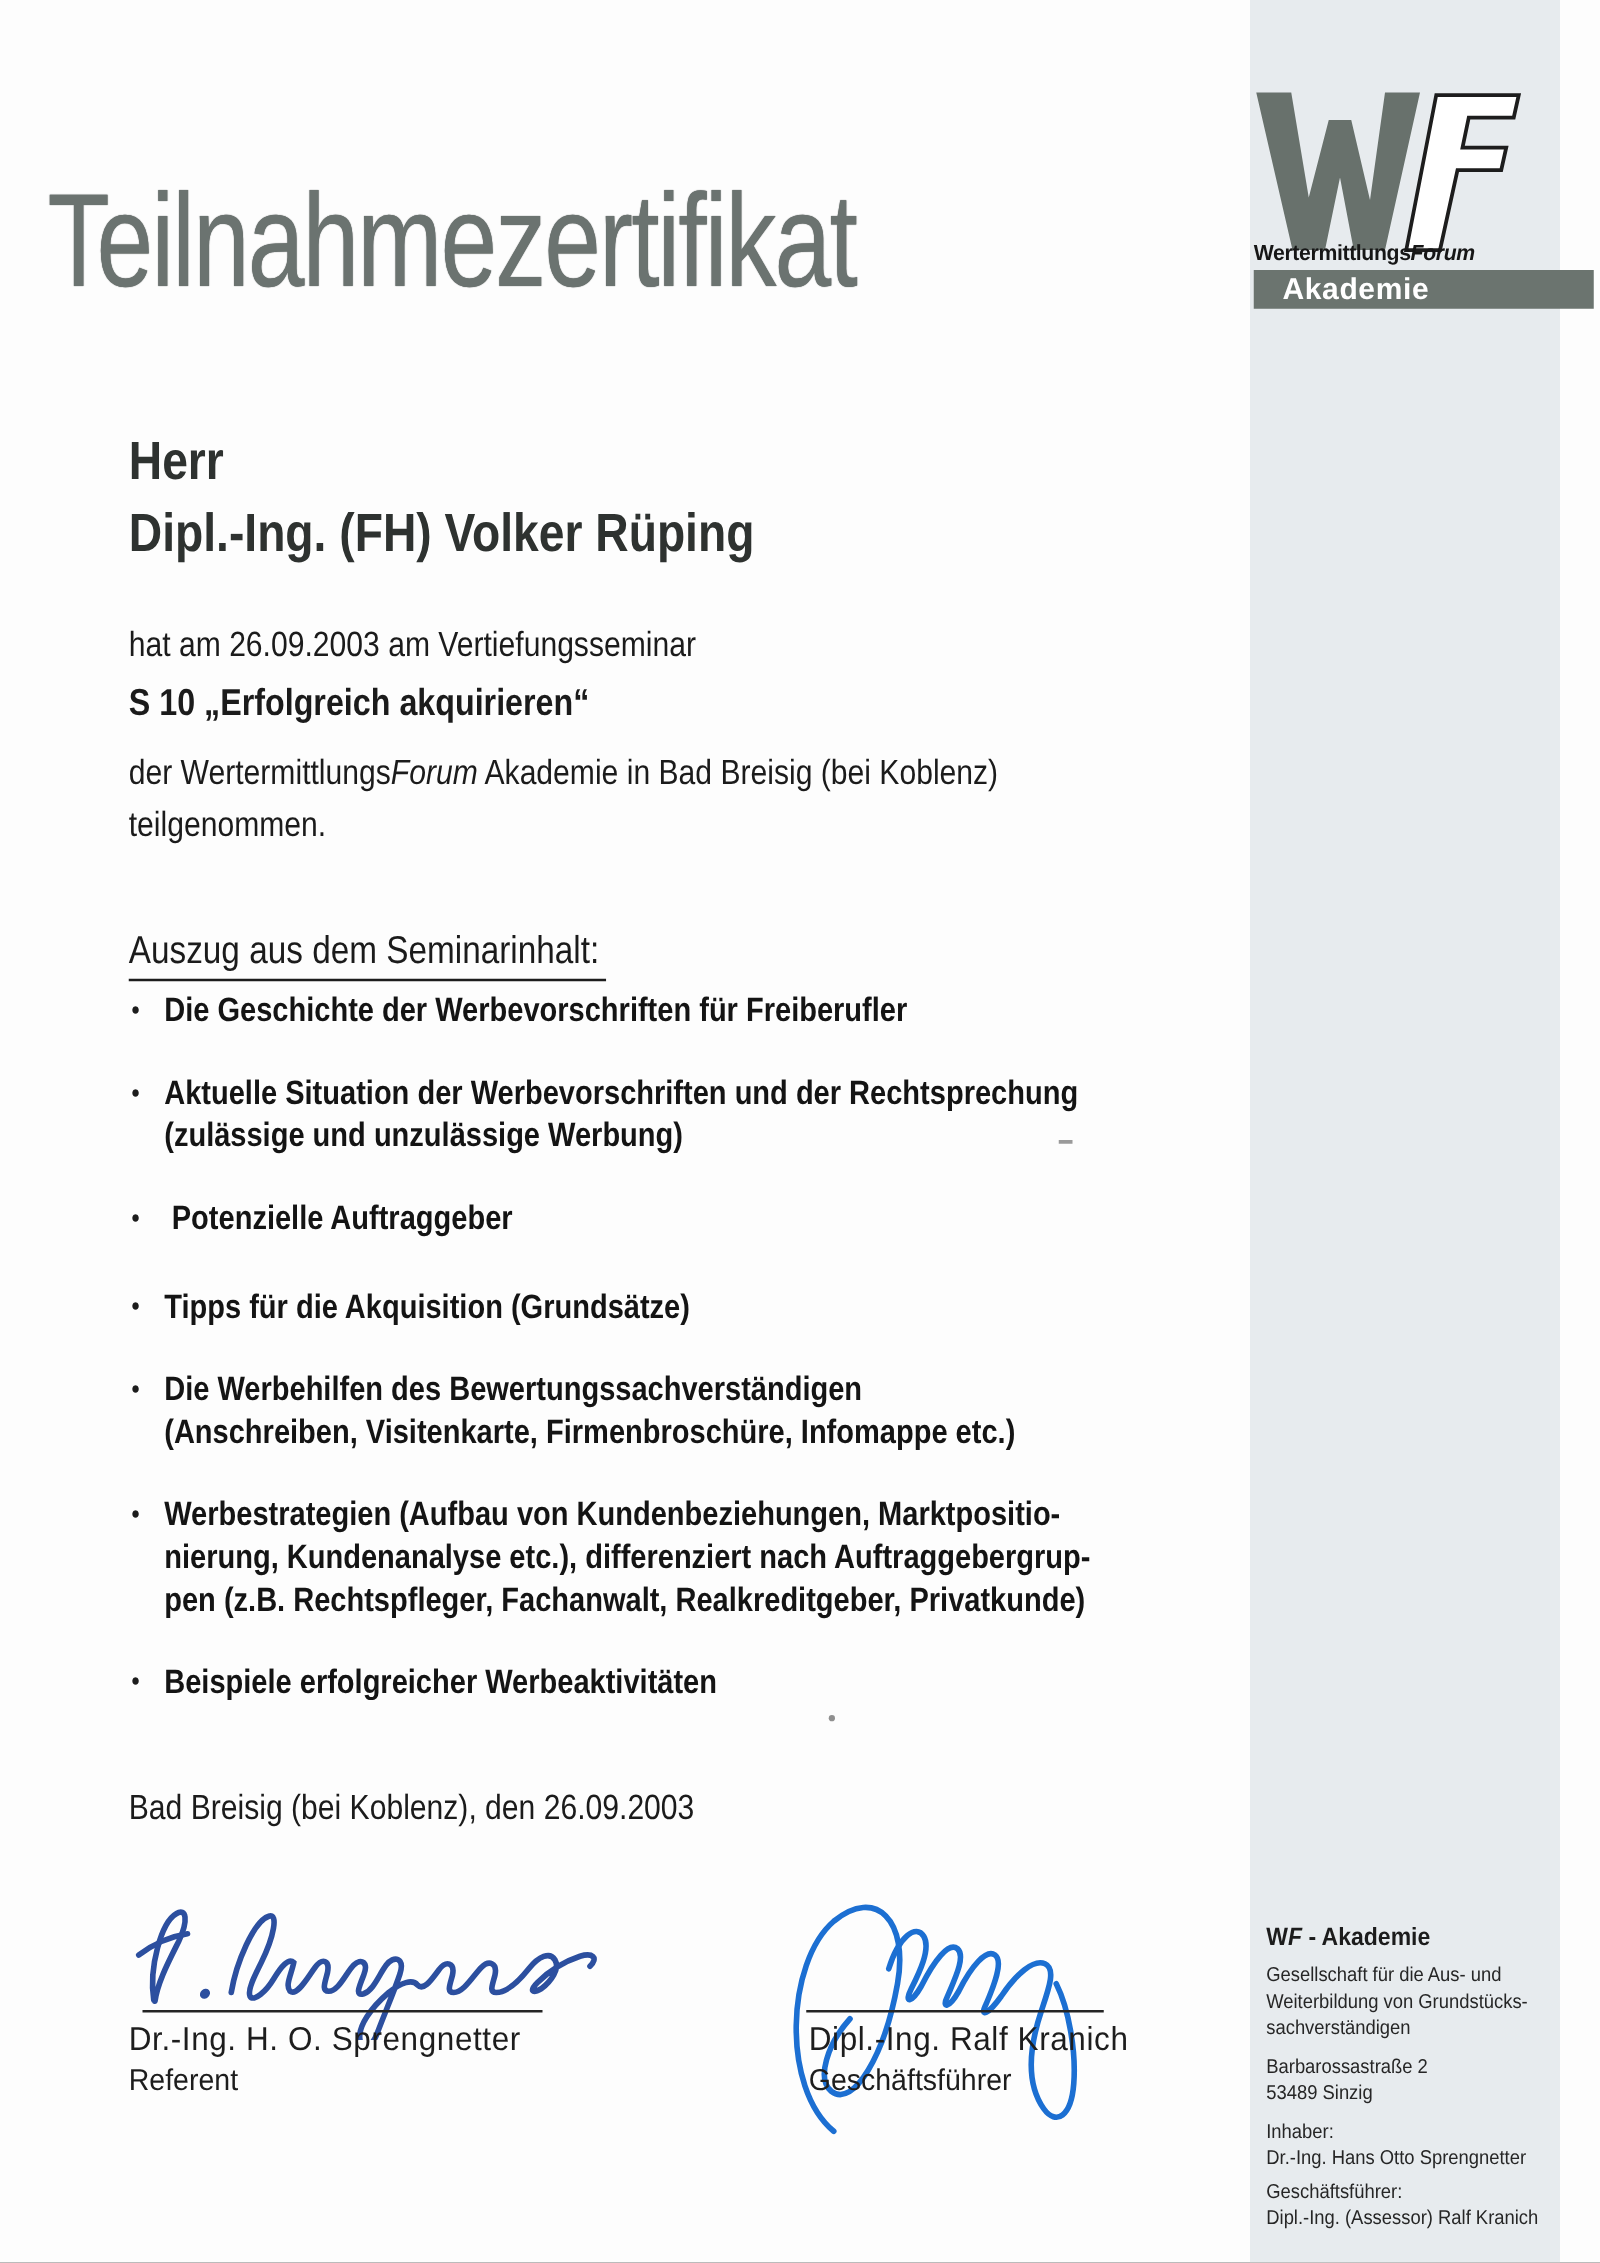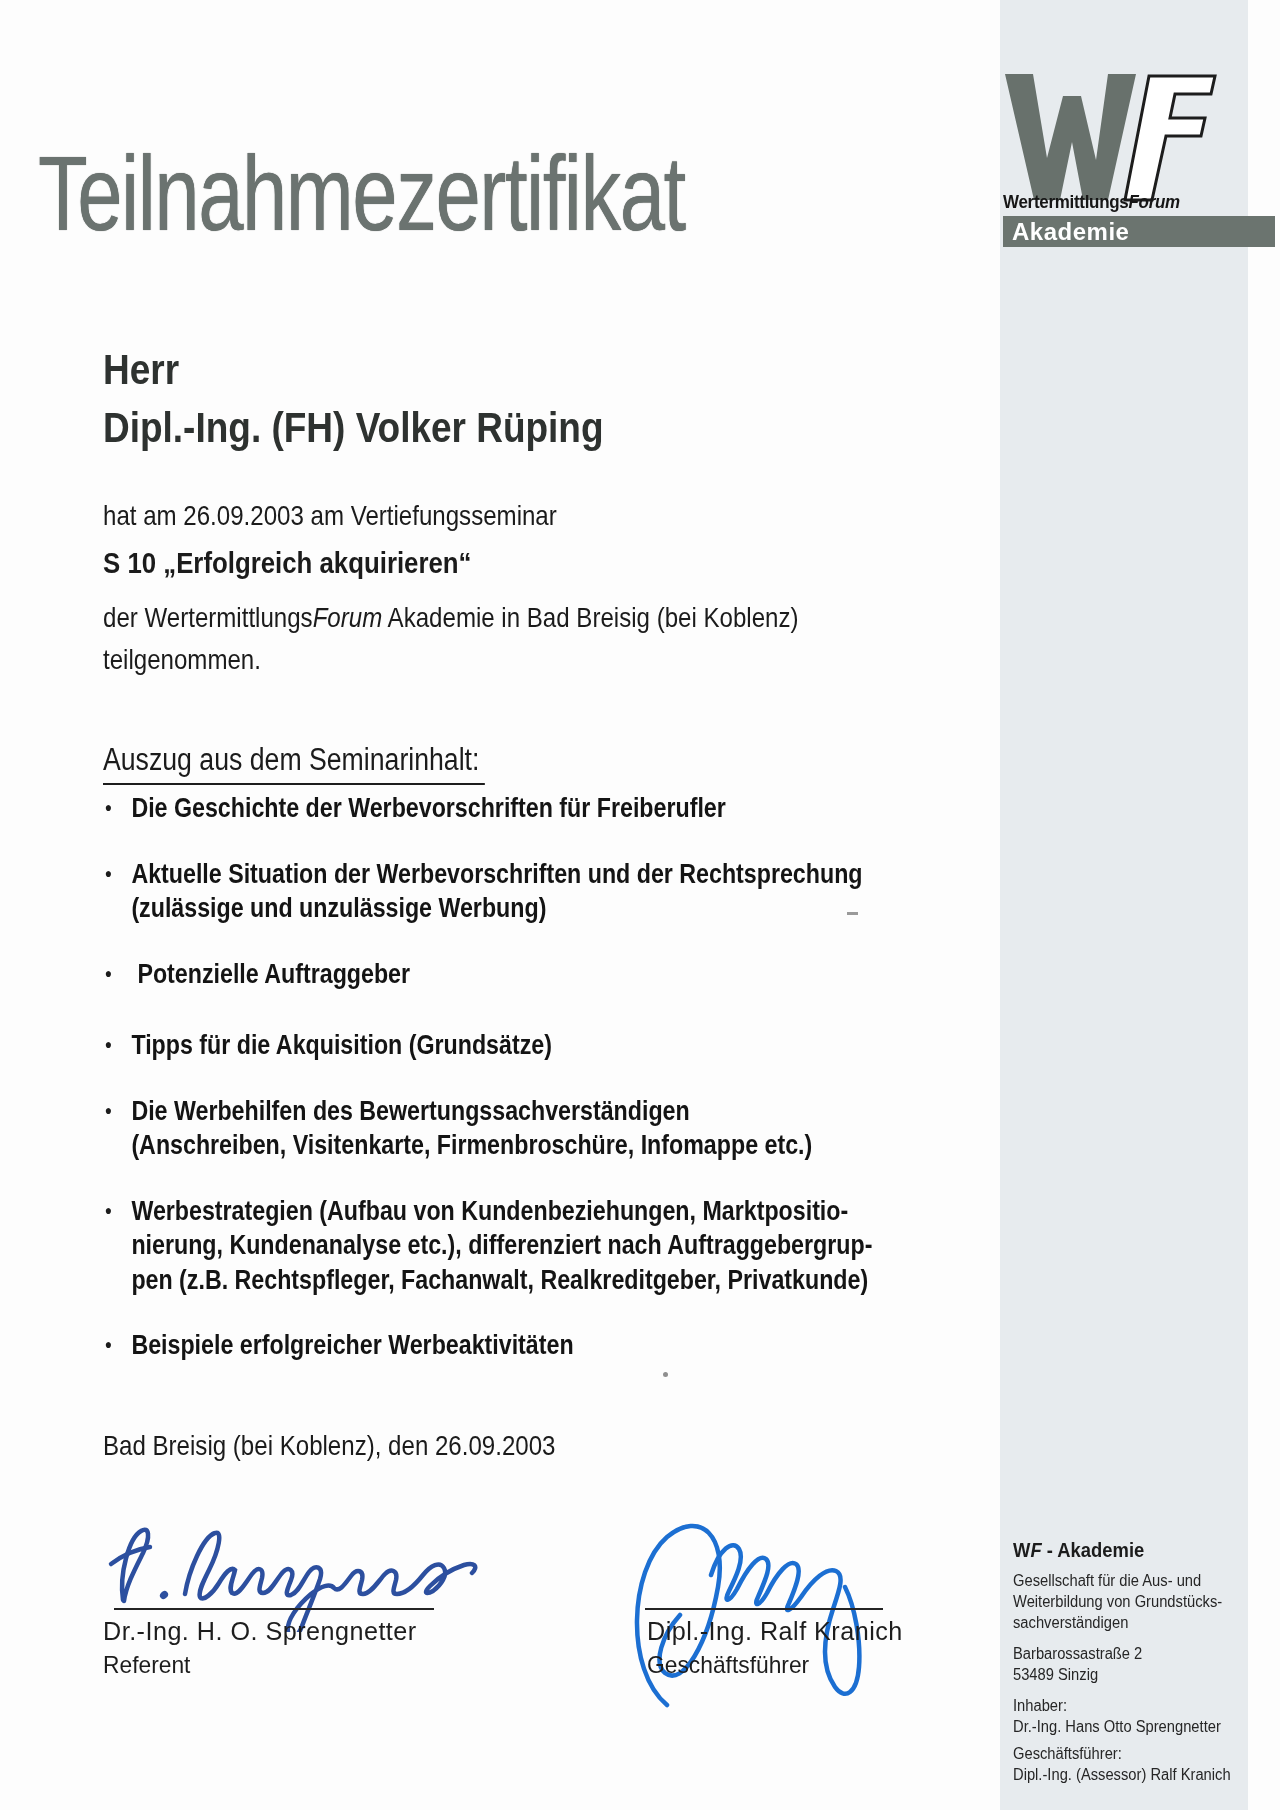--- a/index.html
+++ b/index.html
@@ -12,21 +12,21 @@
   
   .logo-mark{position:absolute;left:1003px;top:72px;}
   .logo-brand{
     position:absolute;left:1003px;top:192px;width:230px;
     font-size:17.5px;font-weight:700;color:#161616;letter-spacing:-0.3px;
     transform:scaleX(0.97);transform-origin:left top;white-space:nowrap;
   }
   .logo-akademie{
     position:absolute;left:1003px;top:216px;width:272px;height:31px;
     background:#6b746f;color:#ffffff;font-size:24px;font-weight:700;
-    line-height:31px;padding-left:9px;box-sizing:border-box;letter-spacing:0.5px;
+    line-height:31px;padding-left:23px;box-sizing:border-box;letter-spacing:0.5px;
   }
   .it{font-style:italic;}
   
   .title{
     position:absolute;left:38px;top:138px;margin:0;font-weight:400;
     font-size:106px;line-height:1.05;color:#6b7370;letter-spacing:-2px;
     transform:scaleX(0.77);transform-origin:left top;white-space:nowrap;
     text-shadow:0 0 1px #4c514f;
   }
   

